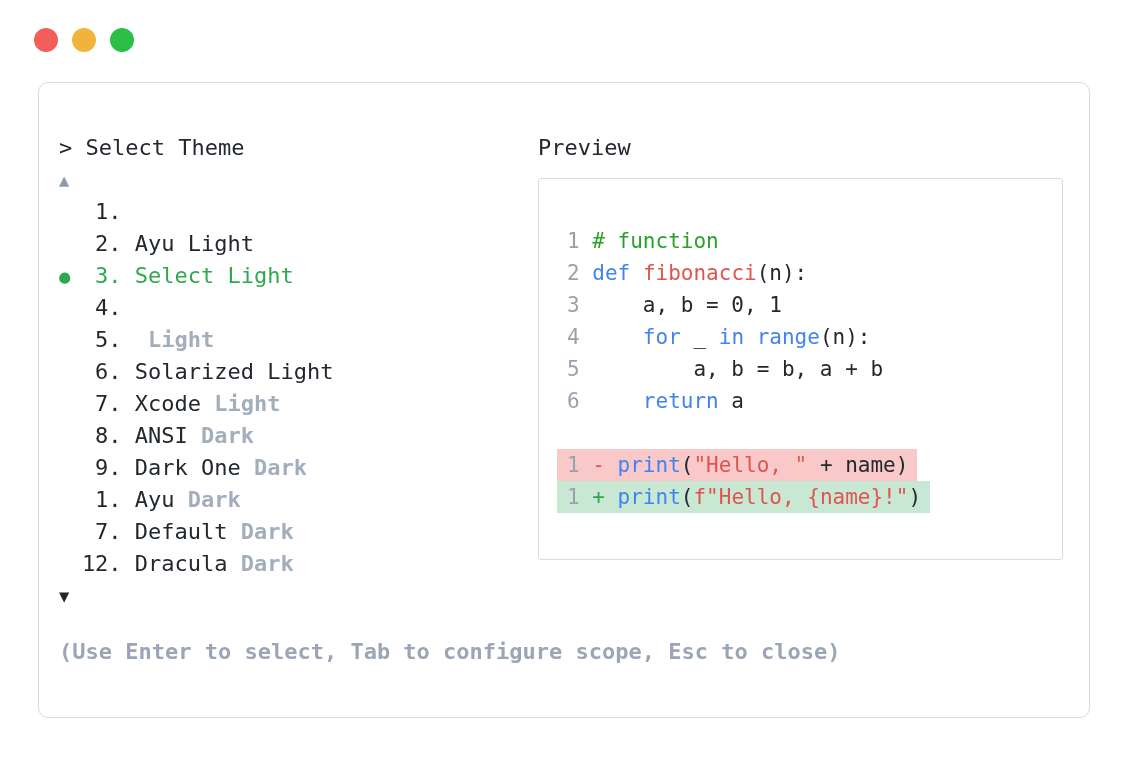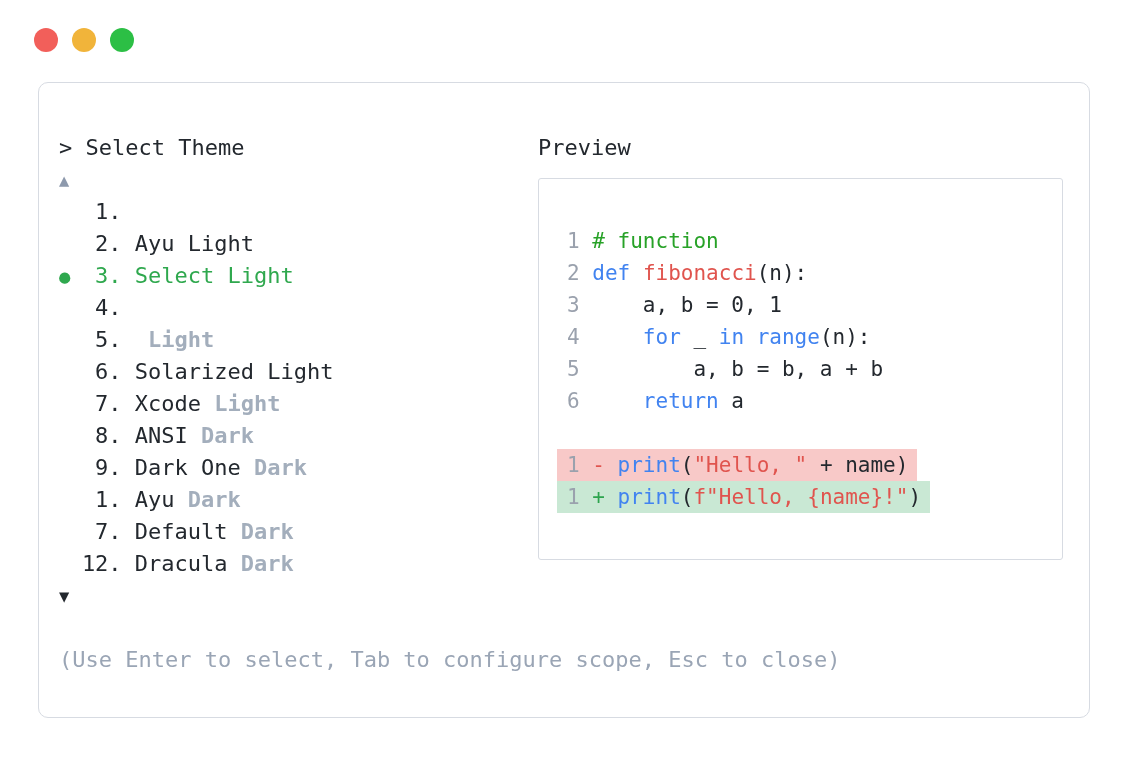--- a/index.html
+++ b/index.html
@@ -27,21 +27,21 @@
   
   .left-col{position:absolute;left:20px;top:49px;}
   .prompt-line{color:var(--c-text);}
   .scroll-up{color:var(--c-up_arrow);font-size:17px;}
   .scroll-down{color:var(--c-text);font-size:17px;}
   .theme-row{display:flex;}
   .theme-row .gutter{width:2ch;color:var(--c-selected);font-size:19px;}
   .theme-row .num{display:inline-block;width:2ch;text-align:right;}
   .theme-row .muted{color:var(--c-muted);font-weight:bold;}
   .theme-row.selected, .theme-row.selected .num{color:var(--c-selected);}
-  .hint-line{color:var(--c-hint);margin-top:32px;}
+  .hint-line{color:var(--c-hint);margin-top:24px;font-weight:bold;}
 
   
   .preview-label{position:absolute;left:499px;top:49px;text-align:right;}
   .preview-box{
     position:absolute;left:499px;top:95px;width:525px;height:382px;
     border:1.5px solid var(--c-border);border-radius:3px;background:#fff;
     box-sizing:border-box;padding-top:46px;
   }
   .code-line{height:32px;line-height:32px;font-size:21px;white-space:pre;padding-left:28px;}
   .code-line .ln{display:inline-block;width:1ch;margin-right:1ch;color:var(--c-line_number);}

